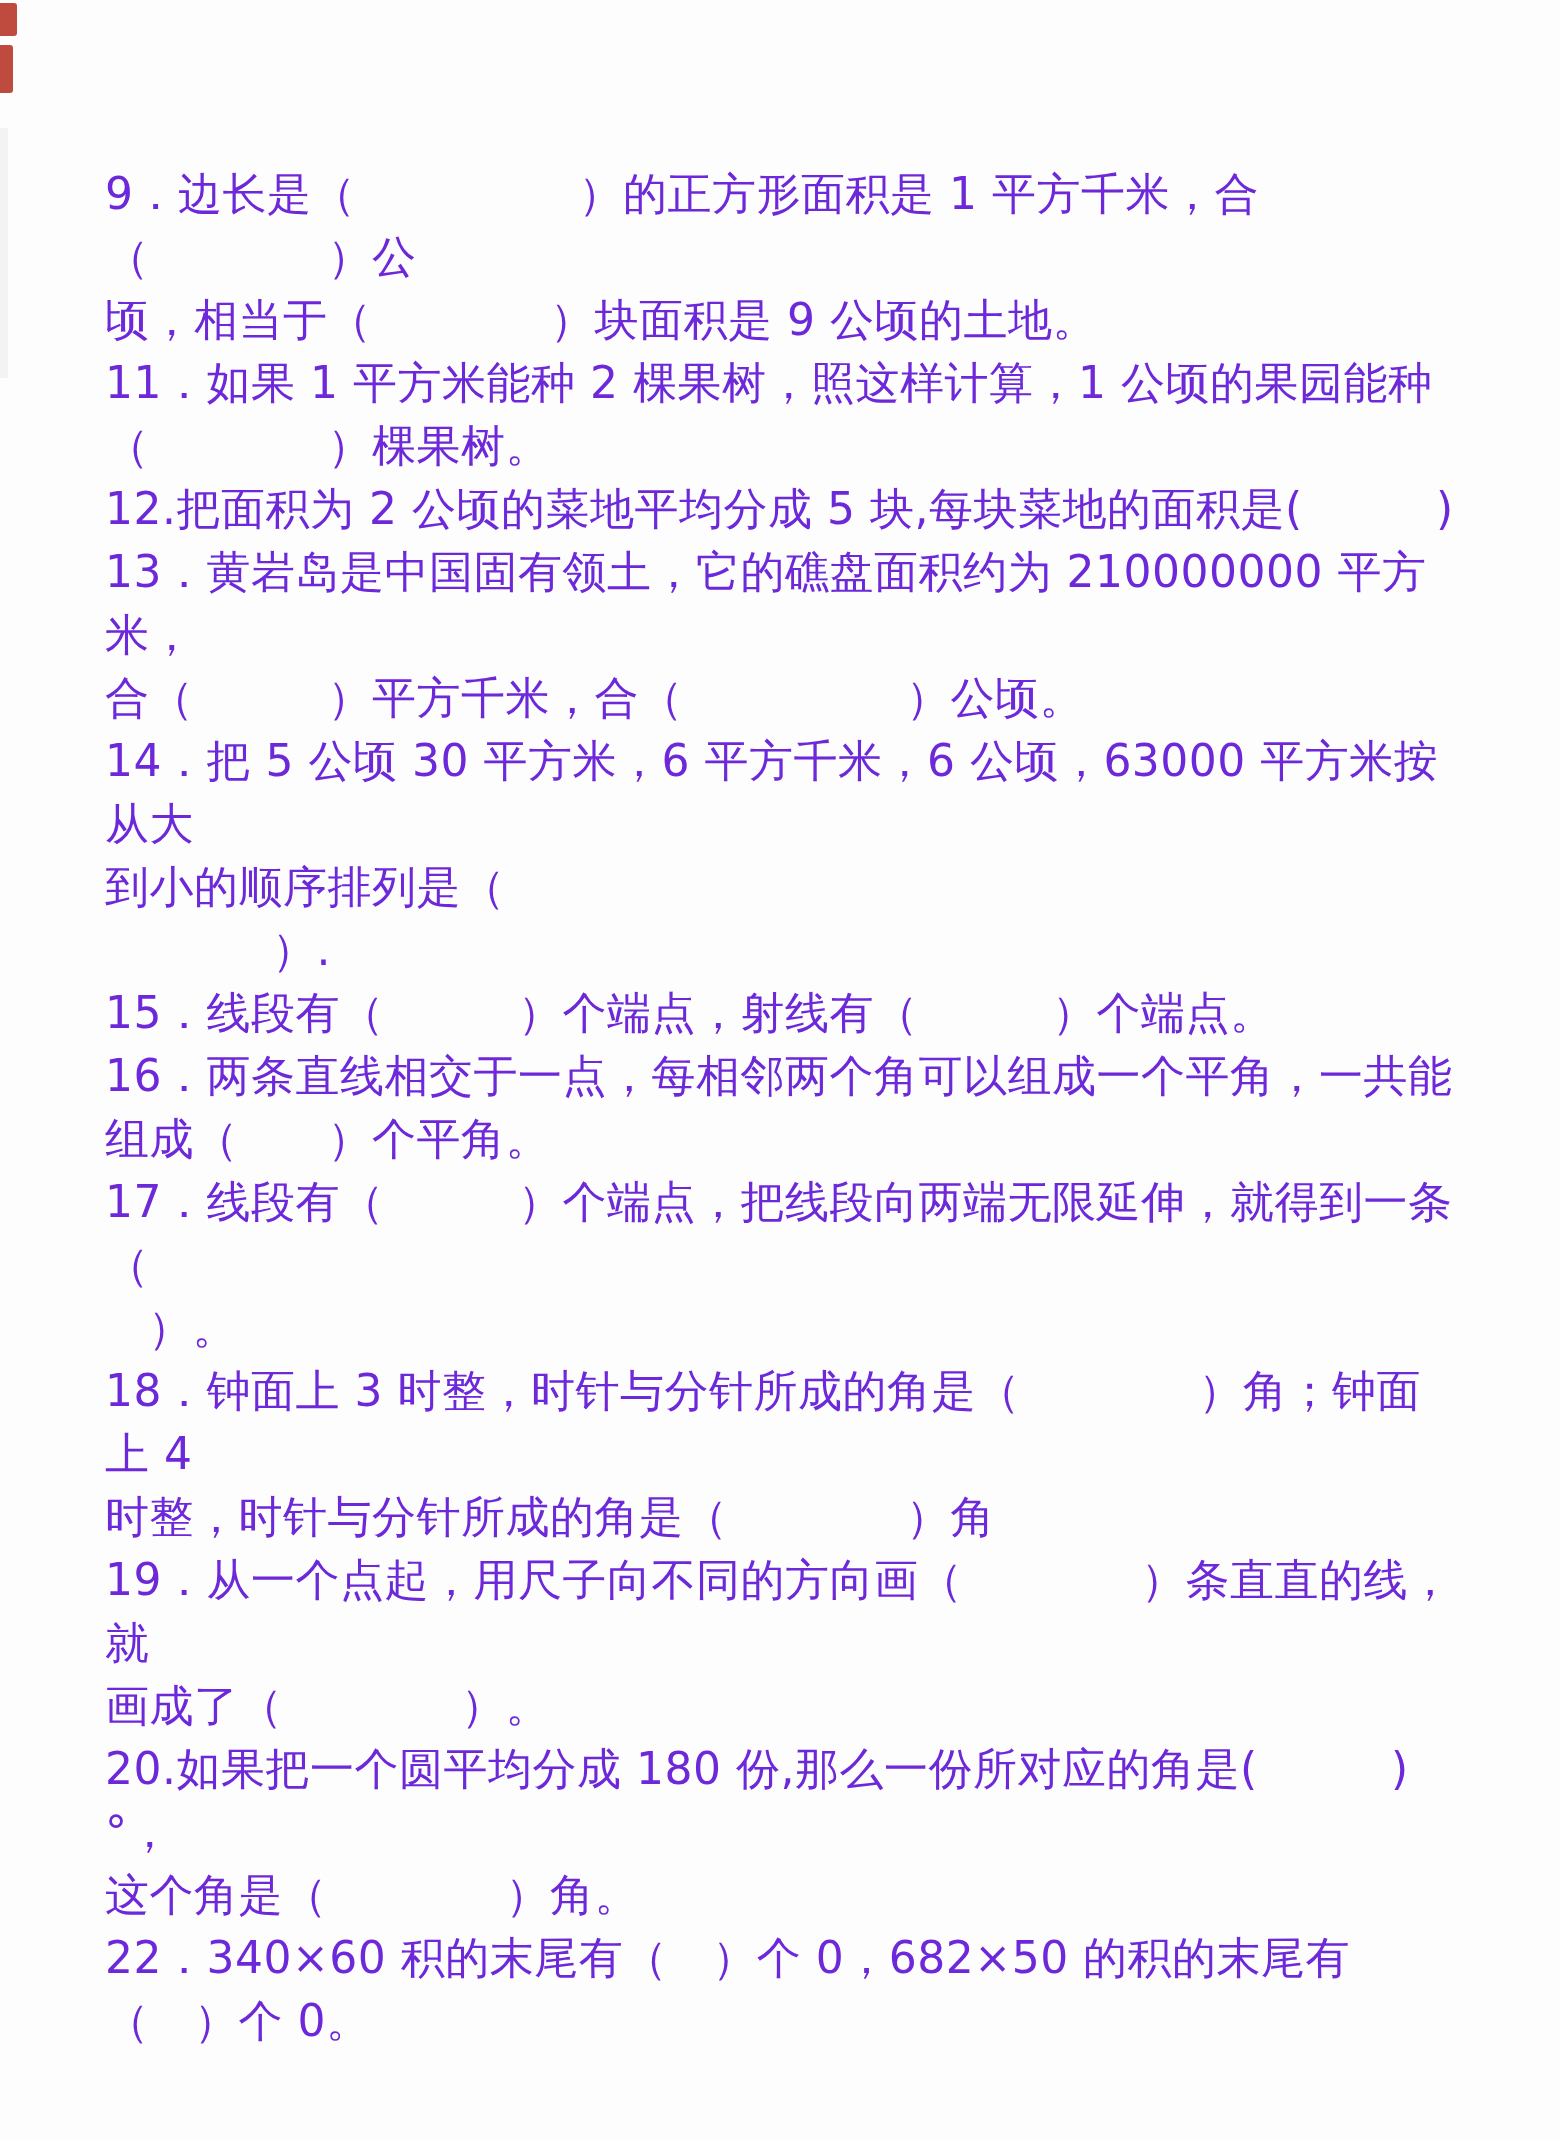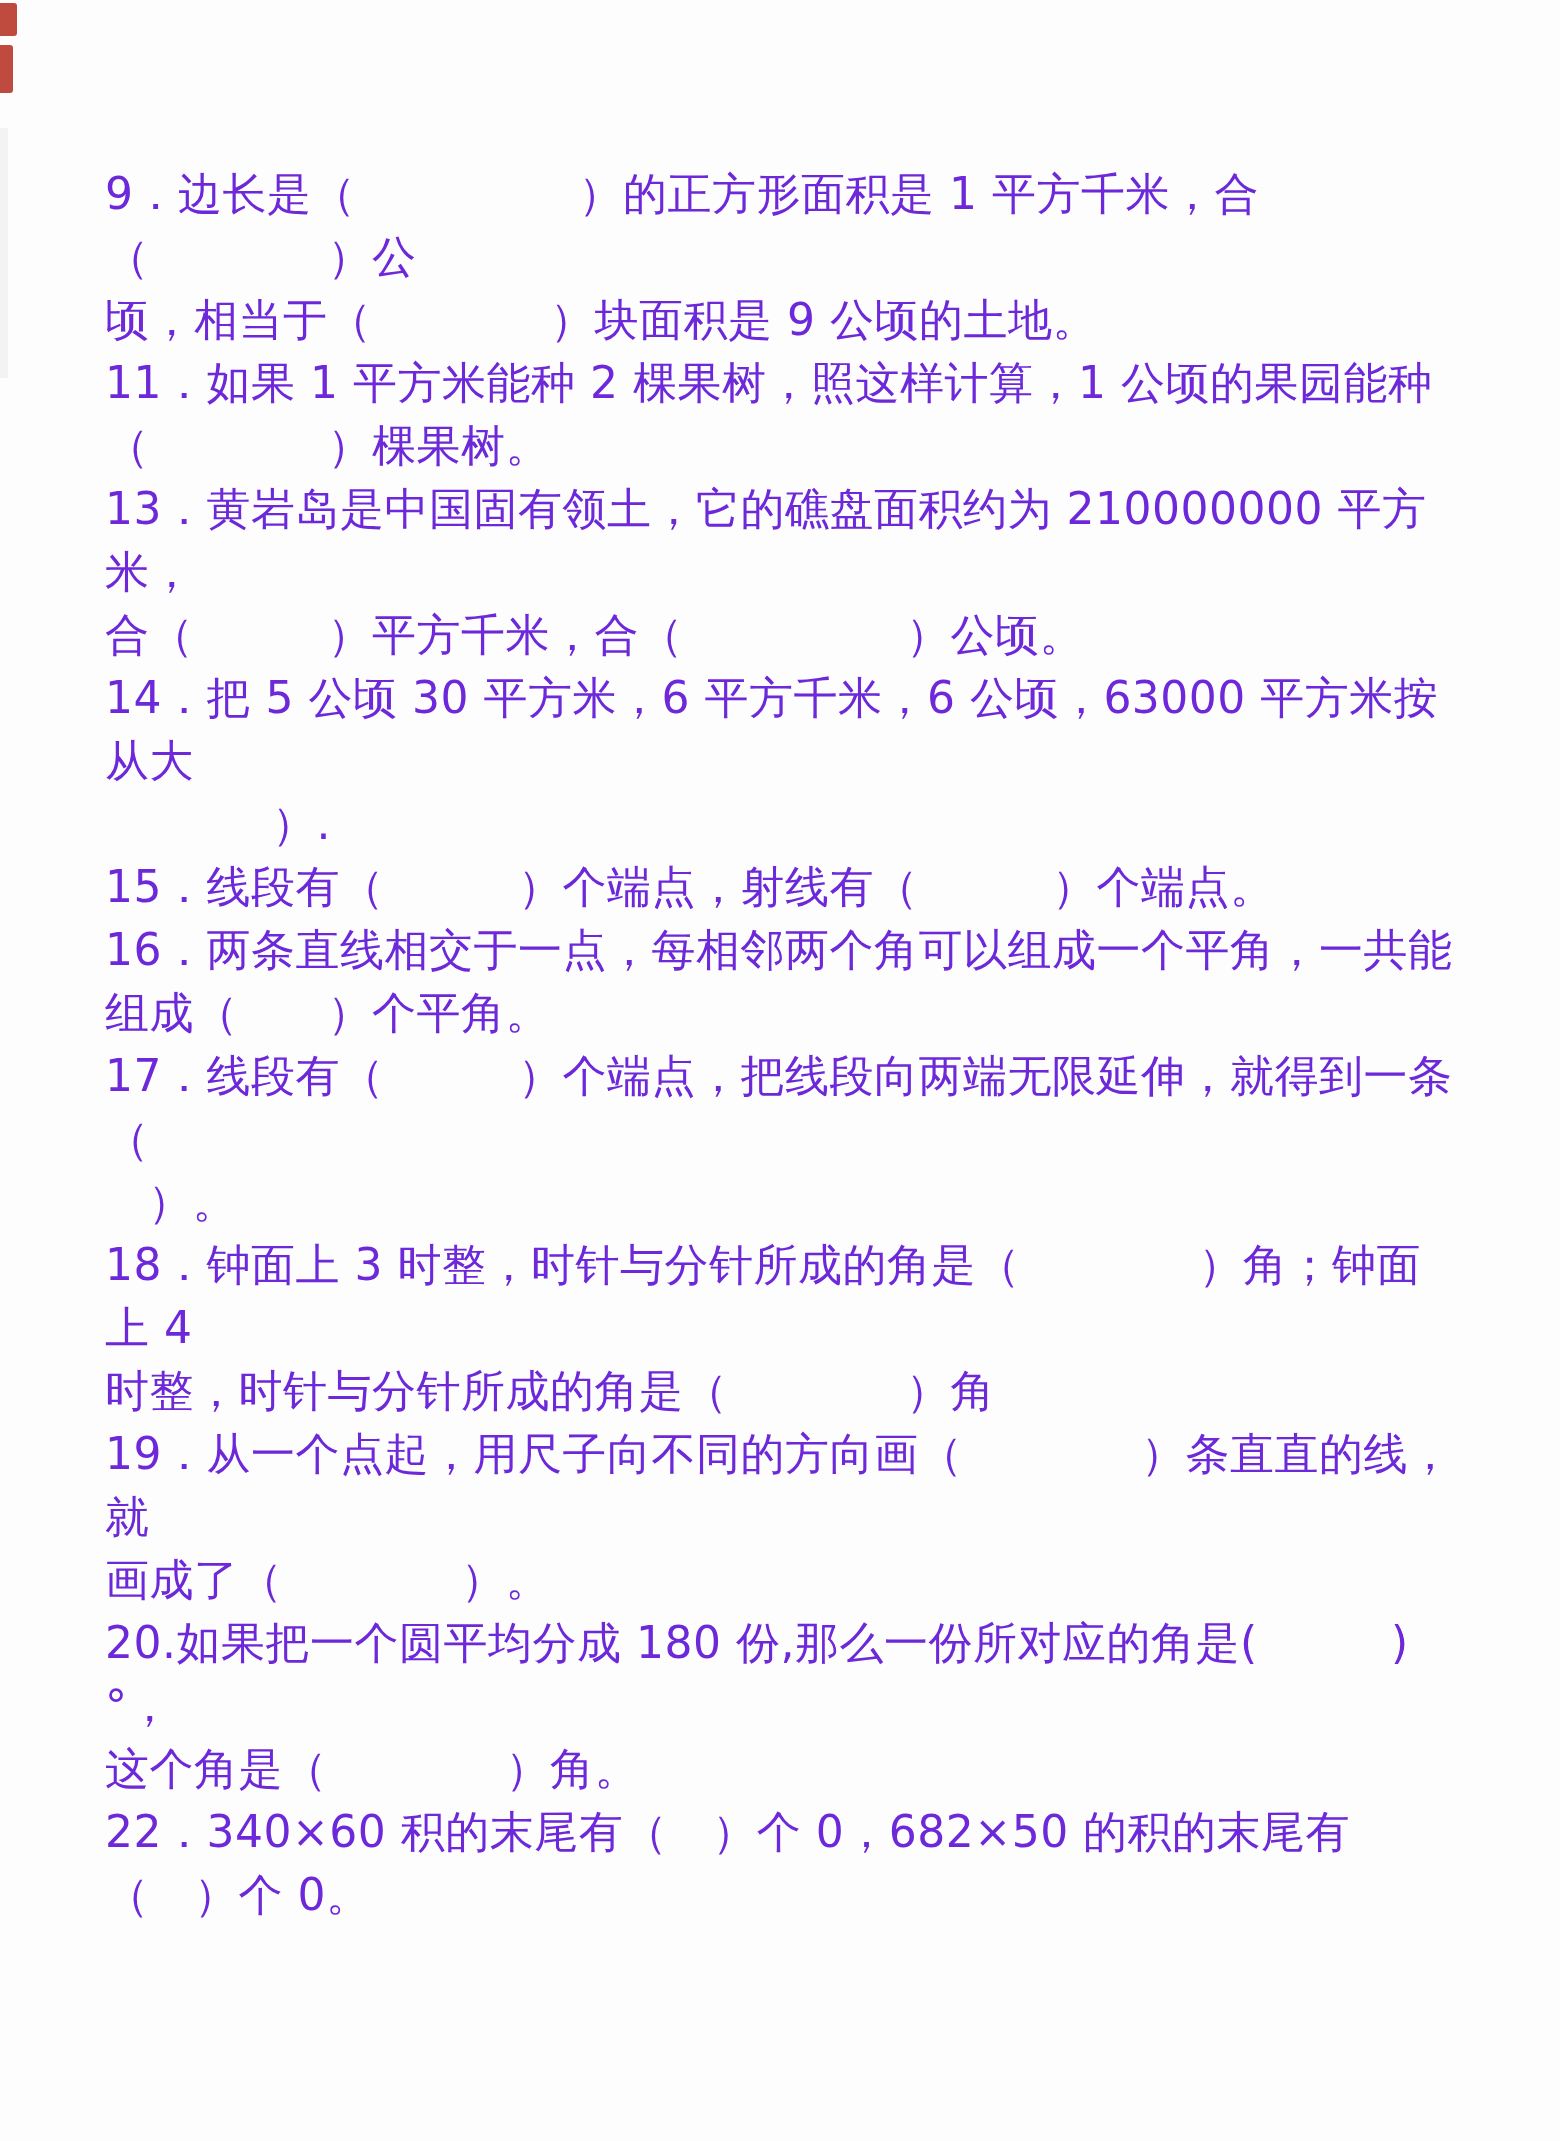--- a/index.html
+++ b/index.html
@@ -54,23 +54,25 @@
 
 <div class="mark mark1"></div>
 <div class="mark mark2"></div>
 <div class="edge-strip"></div>
 
 <div class="sheet">
   <div class="line">9．边长是（　　　　　）的正方形面积是 1 平方千米，合（　　　　）公</div>
   <div class="line">顷，相当于（　　　　）块面积是 9 公顷的土地。</div>
   <div class="line">11．如果 1 平方米能种 2 棵果树，照这样计算，1 公顷的果园能种</div>
   <div class="line">（　　　　）棵果树。</div>
+  <div class="line">12.把面积为 2 公顷的菜地平均分成 5 块,每块菜地的面积是(　　　)</div>
   <div class="line">13．黄岩岛是中国固有领土，它的礁盘面积约为 210000000 平方米，</div>
   <div class="line">合（　　　）平方千米，合（　　　　　）公顷。</div>
   <div class="line">14．把 5 公顷 30 平方米，6 平方千米，6 公顷，63000 平方米按从大</div>
+  <div class="line">到小的顺序排列是（</div>
   <div class="line indent-a">）.</div>
   <div class="line">15．线段有（　　　）个端点，射线有（　　　）个端点。</div>
   <div class="line">16．两条直线相交于一点，每相邻两个角可以组成一个平角，一共能</div>
   <div class="line">组成（　　）个平角。</div>
   <div class="line">17．线段有（　　　）个端点，把线段向两端无限延伸，就得到一条（</div>
   <div class="line indent-b">）。</div>
   <div class="line">18．钟面上 3 时整，时针与分针所成的角是（　　　　）角；钟面上 4</div>
   <div class="line">时整，时针与分针所成的角是（　　　　）角</div>
   <div class="line">19．从一个点起，用尺子向不同的方向画（　　　　）条直直的线，就</div>
   <div class="line">画成了（　　　　）。</div>

